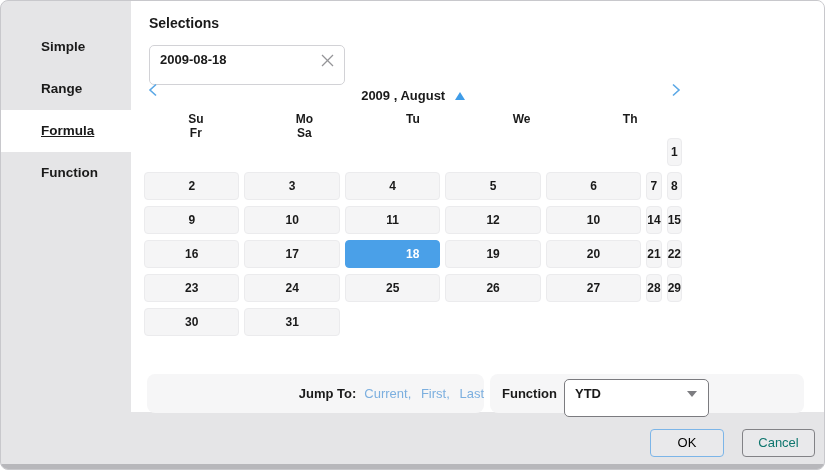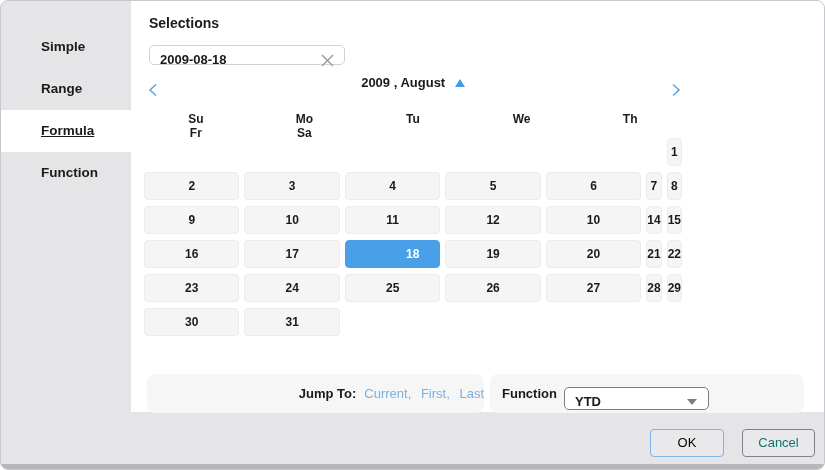--- a/index.html
+++ b/index.html
@@ -10,28 +10,28 @@
     overflow:hidden; color:#1a1a1a;
   }
   
   .sidebar { position:absolute; left:0; top:0; width:130px; height:100%; }
   .tab { height:42px; line-height:42px; padding-left:40px; font-size:13.5px; font-weight:700; cursor:pointer; }
   .tab.active { background:#fff;text-decoration:underline; }
   .tablist { padding-top:12px;margin-top:13px; }
   
   .content { position:absolute; left:130px; top:0; right:0; height:411px; background:#fff; }
   .selections-label { position:absolute; left:18px; top:14px; font-size:14px; font-weight:700; }
-  .sel-input { position:absolute; left:18px; top:44px; width:196px; height:20px;
+  .sel-input { position:absolute; left:18px; top:44px; width:196px; height:40px;
     border:1px solid #d2d2d6; border-radius:5px; background:#fff; }
   .sel-input .value { position:absolute; left:10px; top:0; line-height:28px; font-size:13px; font-weight:700; }
   .clear-btn { position:absolute; right:8px; top:7px; width:16px; height:16px; cursor:pointer; }
   
   .nav-chevron { position:absolute; top:82px; width:14px; height:14px; cursor:pointer; }
   .prev { left:17px; } .next { left:540px; }
-  .month-label { position:absolute; left:13px; top:74px; width:538px; text-align:center;
+  .month-label { position:absolute; left:13px; top:87px; width:538px; text-align:center;
     font-size:13px; font-weight:700; cursor:pointer; }
   .month-label svg { margin-left:6px; }
   
   .weekdays, .days {
     position:absolute; left:13px; width:538px;
     display:grid; grid-template-columns:repeat(5,1fr); column-gap:5px;
   }
   .weekdays { top:111px; font-size:12px; font-weight:700; text-align:center; }
   .days { top:137px; row-gap:6px; }
   .day {
@@ -40,22 +40,22 @@
   }
   .day.selected { background:#4aa0e8; border-color:#4aa0e8; color:#fff; }
   
   .panel { position:absolute; top:373px; height:39px; background:#f6f6f7; border-radius:8px;text-align:right; }
   .jump-panel { left:16px; width:337px; line-height:39px; padding-left:12px; font-size:13px; }
   .jump-title { font-weight:700; margin-right:8px; }
   .jump-link { color:#7cafdf; cursor:pointer; }
   .jump-sep { color:#7cafdf; margin-right:6px; }
   .fn-panel { left:359px; width:314px; }
   .fn-label { position:absolute; left:12px; top:0; line-height:39px; font-size:13px; font-weight:700; }
-  .fn-select { position:absolute; left:74px; top:5px; width:145px; height:23px; background:#fff;
-    border:1px solid #7b7b7f; border-radius:5px; cursor:pointer;margin-top:8px; }
+  .fn-select { position:absolute; left:74px; top:5px; width:145px; height:38px; background:#fff;
+    border:1px solid #7b7b7f; border-radius:5px; cursor:pointer; }
   .fn-select .value { position:absolute; left:10px; line-height:27px; font-size:13px; font-weight:700; }
   .fn-select svg { position:absolute; right:11px; top:11px; }
   
   .footer-btn { position:absolute; top:428px; height:28px; border-radius:4px; font-size:13px;
     line-height:26px; text-align:center; background:#e9e9eb; cursor:pointer; }
   .ok { left:649px; width:74px; border:1px solid #7cb5e8; color:#000000; }
   .cancel { left:741px; width:73px; border:1px solid #828286; color:#0f766e; }
   .bottom-edge { position:absolute; left:0; right:0; bottom:0; height:5px; background:#b7b7bb; }
 </style>
 </head>

